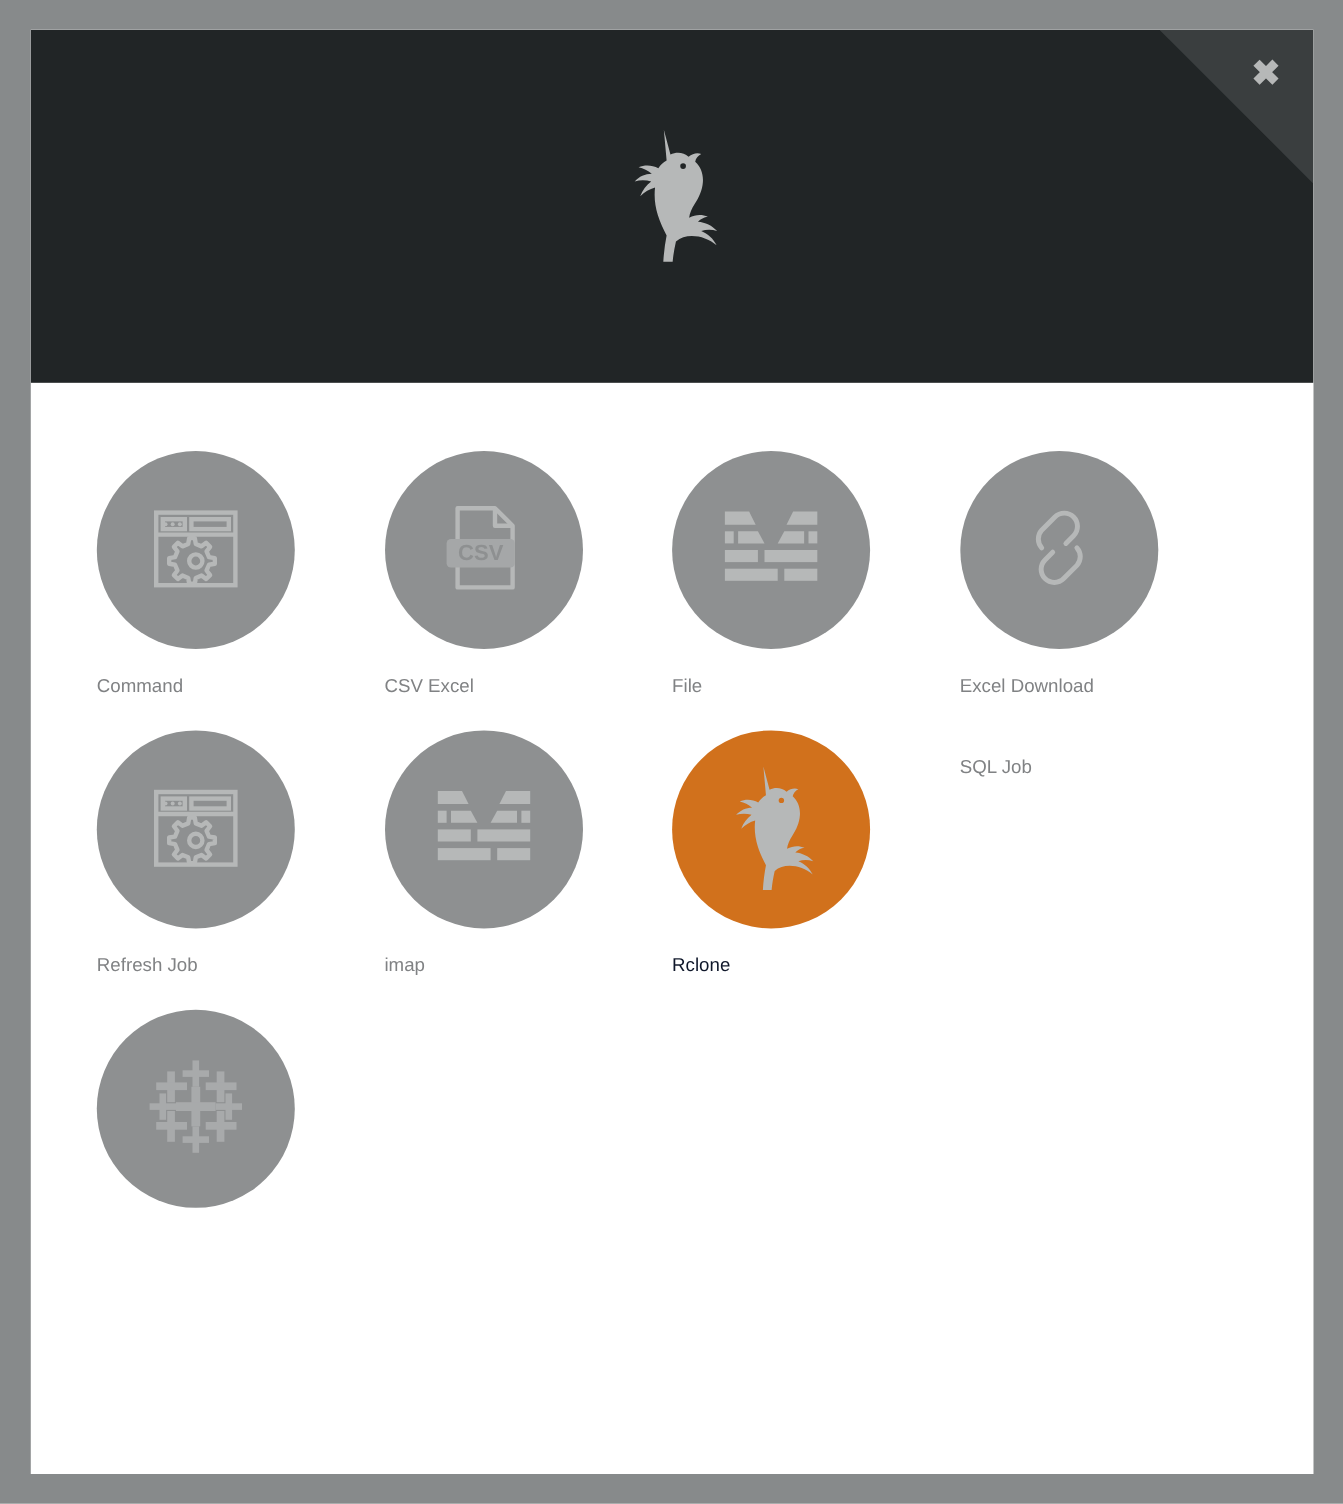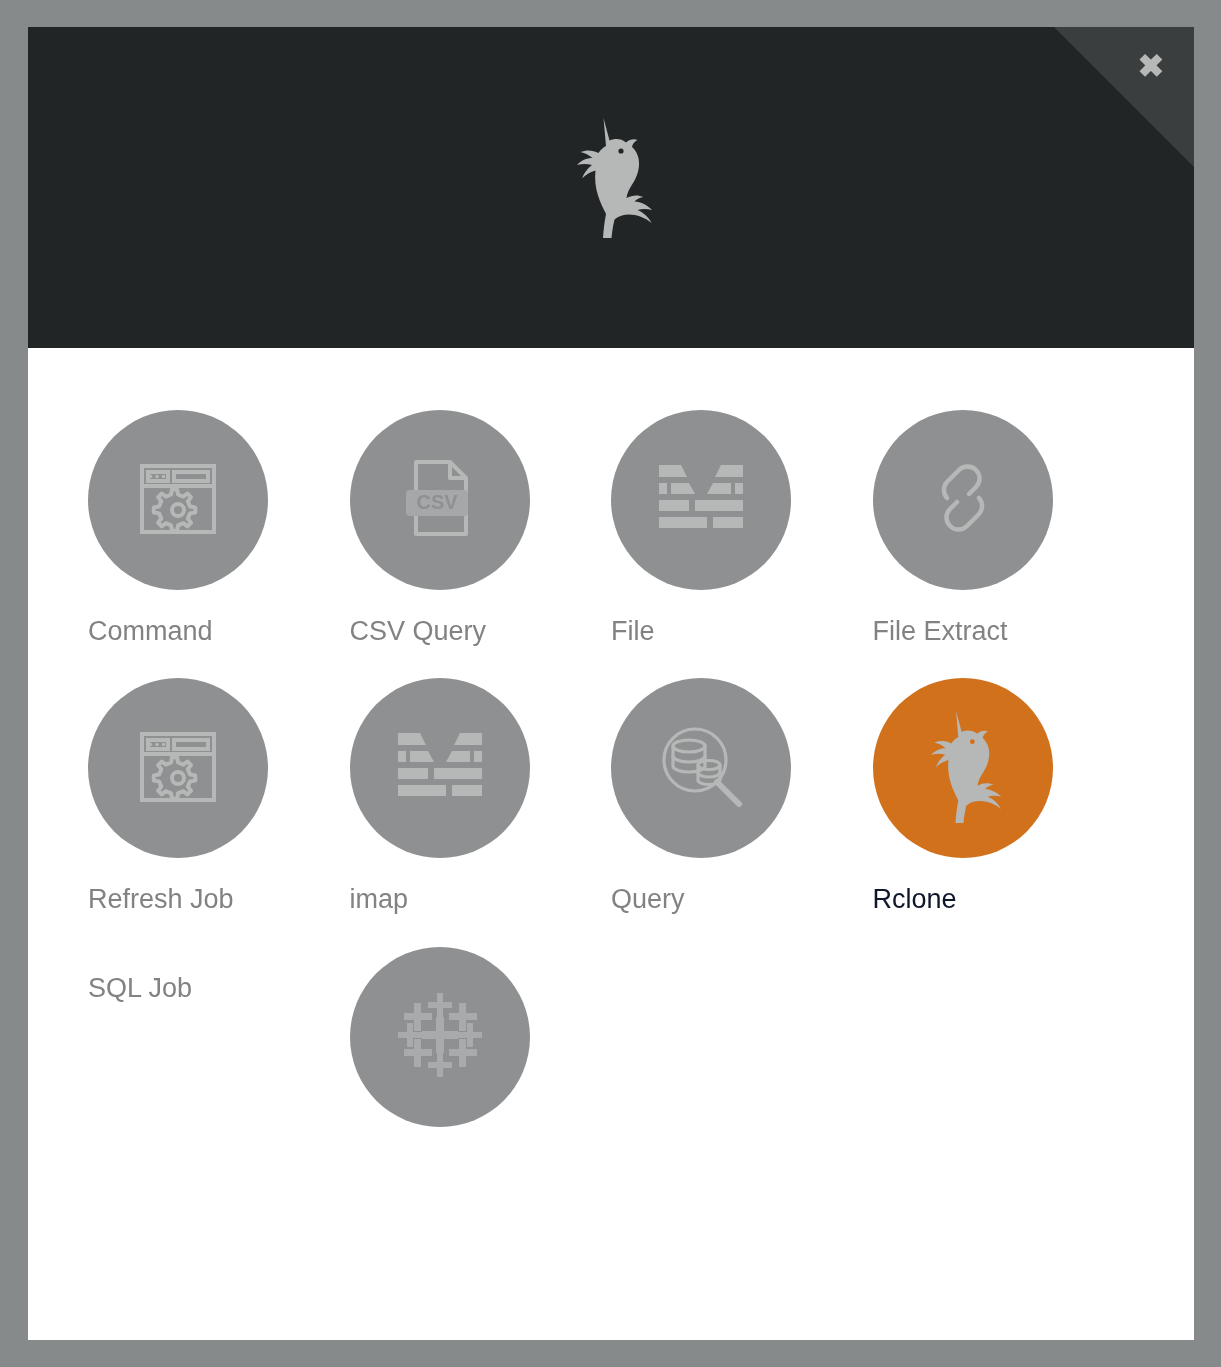--- a/index.html
+++ b/index.html
@@ -110,21 +110,21 @@
     justify-content: center;
     flex: 0 0 auto;
   }
 
   .tile.selected .tile-circle {
     background: #d1711c;
   }
 
   .tile-label {
     margin-top: 22px;
-    font-size: 27px;
+    font-size: 17px;
     line-height: 1.42;
     color: #808284;
     text-align: center;
     max-width: 250px;
     font-weight: 400;
   }
 
   .tile.selected .tile-label {
     color: #0f172a;
   }
@@ -193,21 +193,21 @@
         <div class="tile-circle">
           <span class="tile-icon">
             <svg width="92" height="92" viewBox="0 0 92 92">
               <path d="M22 10 h34 l16 16 v56 h-50 z" fill="none" stroke="#b6b8b8" stroke-width="4" stroke-linejoin="round"></path>
               <path d="M56 10 v16 h16" fill="none" stroke="#b6b8b8" stroke-width="4" stroke-linejoin="round"></path>
               <rect x="12" y="38" width="62" height="26" rx="4" fill="#a5a7a8"></rect>
               <text x="43" y="57" text-anchor="middle" font-family="'Liberation Sans',sans-serif" font-size="20" font-weight="bold" fill="#8e9091">CSV</text>
             </svg>
           </span>
         </div>
-        <div class="tile-label">CSV Query</div>
+        <div class="tile-label">CSV Excel</div>
       </div>
 
       <div class="tile">
         <div class="tile-circle">
           <span class="tile-icon">
             <svg width="92" height="78" viewBox="0 0 92 78">
               <g fill="#b6b8b8">
                 <path d="M4 6 h22 l6 12 h-28 z"></path>
                 <path d="M60 18 l6-12 h22 v12 z"></path>
                 <rect x="4" y="24" width="8" height="11"></rect>
@@ -230,21 +230,21 @@
         <div class="tile-circle">
           <span class="tile-icon">
             <svg width="92" height="92" viewBox="0 0 92 92">
               <g fill="none" stroke="#b6b8b8" stroke-width="4.5" stroke-linecap="round">
                 <path d="M30 46 A12 12 0 0 1 30 30 L42 18 A12 12 0 0 1 59 35 L52 42"></path>
                 <path d="M62 46 A12 12 0 0 1 62 62 L50 74 A12 12 0 0 1 33 57 L40 50"></path>
               </g>
             </svg>
           </span>
         </div>
-        <div class="tile-label">File Extract</div>
+        <div class="tile-label">Excel Download</div>
       </div>
 
       <div class="tile">
         <div class="tile-circle">
           <span class="tile-icon">
             <svg width="92" height="92" viewBox="0 0 92 92">
               <g fill="none" stroke="#b6b8b8" stroke-width="4">
                 <rect x="10" y="14" width="72" height="66"></rect>
                 <line x1="10" y1="34" x2="82" y2="34"></line>
                 <rect x="16" y="20" width="20" height="9"></rect>
@@ -278,39 +278,20 @@
                 <rect x="40" y="41" width="48" height="11"></rect>
                 <rect x="4" y="58" width="48" height="11"></rect>
                 <rect x="58" y="58" width="30" height="11"></rect>
               </g>
             </svg>
           </span>
         </div>
         <div class="tile-label">imap</div>
       </div>
 
-      <div class="tile">
-        <div class="tile-circle">
-          <span class="tile-icon">
-            <svg width="92" height="92" viewBox="0 0 92 92">
-              <g fill="none" stroke="#b6b8b8" stroke-width="3.2" stroke-linecap="round">
-                <circle cx="40" cy="40" r="31"></circle>
-                <line x1="62" y1="62" x2="84" y2="84" stroke-width="6"></line>
-                <ellipse cx="34" cy="26" rx="16" ry="6"></ellipse>
-                <path d="M18 26 v20 a16 6 0 0 0 32 0 v-20"></path>
-                <path d="M18 36 a16 6 0 0 0 32 0"></path>
-                <ellipse cx="54" cy="45" rx="11" ry="4.5"></ellipse>
-                <path d="M43 45 v15 a11 4.5 0 0 0 22 0 v-15"></path>
-                <path d="M43 52.5 a11 4.5 0 0 0 22 0"></path>
-              </g>
-            </svg>
-          </span>
-        </div>
-        <div class="tile-label">Query</div>
-      </div>
 
       <div class="tile selected">
         <div class="tile-circle">
           <span class="tile-icon">
             <svg width="98" height="116" viewBox="0 0 104 124">
               <path fill="#b6b8b8" d="M44.5 3 L50.5 25.5 C56 23 62.5 23.5 67 27.5
                 C70.5 24.5 75 23.5 78.5 25 C75.5 26.5 73.5 29 73 32
                 C78 36.5 80.5 43 80 50.5 C79.5 58 76.5 64.5 72.5 70.5
                 C70 74.5 68 78.5 67.5 83 C73 80 79 79.5 84.5 82
                 C81 82.5 78 84 75.5 86.5 C82 87 88.5 90 93 95

